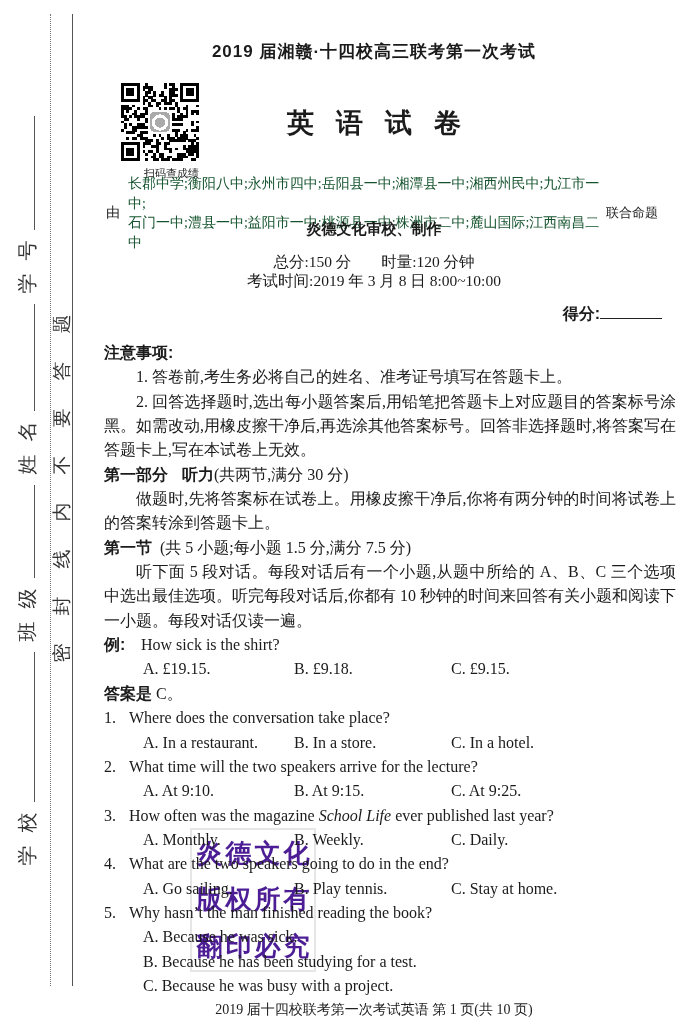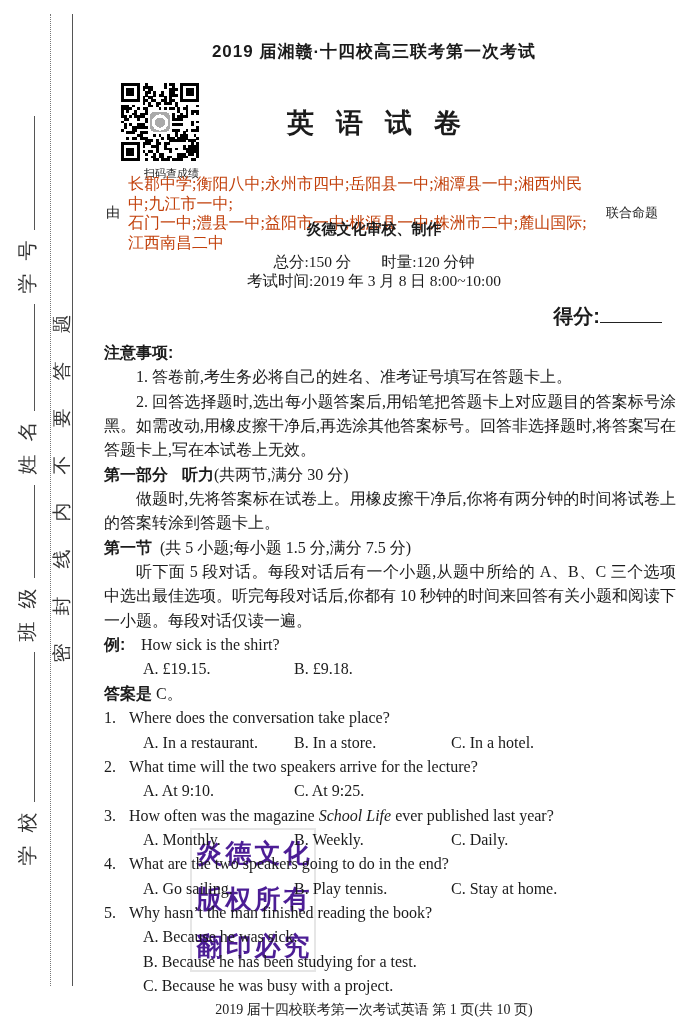--- a/index.html
+++ b/index.html
@@ -20,27 +20,27 @@
            transform:rotate(-90deg);font-size:19px;color:#333;}
 
   
   .exam-title{position:absolute;top:40px;left:88px;width:572px;text-align:center;font-size:17px;letter-spacing:1px;z-index:1;}
   .qr-block{position:absolute;left:117px;top:83px;width:82px;text-align:right;z-index:1;}
   .qr-caption{font-size:11px;margin-top:1px;font-family:"Liberation Sans","DejaVu Sans",sans-serif;color:#222;}
   .subject-title{position:absolute;top:105px;left:88px;width:572px;text-align:center;font-size:27px;
                  letter-spacing:22px;text-indent:22px;z-index:1;}
   .school-row{position:absolute;left:106px;top:174px;width:556px;display:flex;align-items:center;z-index:1;}
   .school-prefix{font-size:14px;width:16px;margin-right:6px;color:#222;}
-  .school-lines{flex:1;font-size:16px;line-height:19.5px;color:#c2410c;}
+  .school-lines{flex:1;font-size:14px;line-height:19.5px;color:#14532d;}
   .school-suffix{font-size:13px;width:56px;margin-left:6px;color:#222;}
   .producer{position:absolute;top:220px;left:88px;width:572px;text-align:center;font-size:15px;z-index:1;}
   .score-info{position:absolute;top:252px;left:88px;width:572px;text-align:center;font-size:15.5px;z-index:1;}
   .score-info .gap{margin-left:26px;}
   .exam-time{position:absolute;top:271px;left:88px;width:572px;text-align:center;font-size:15.5px;z-index:1;}
-  .score-line{position:absolute;top:303px;right:26px;font-size:20px;z-index:1;}
+  .score-line{position:absolute;top:303px;right:26px;font-size:16px;z-index:1;}
   .score-blank{display:inline-block;width:62px;height:15px;border-bottom:1.5px solid #222;}
 
   
   .flow{position:absolute;left:104px;top:341px;width:572px;font-size:16px;line-height:24.35px;z-index:1;}
   .flow p{margin:0;text-indent:32px;text-align:justify;}
   .sec-head{font-family:"Liberation Sans","DejaVu Sans",sans-serif;font-weight:bold;font-size:16px;}
   .sec-head .meta{font-family:"Liberation Serif","DejaVu Serif",serif;font-weight:normal;}
   .sec-head .nm{margin-left:14px;}
   .sec-head .mt2{margin-left:8px;}
   .ex-label{display:inline-block;min-width:37px;}
@@ -419,36 +419,38 @@
       <span>第一节</span><span class="meta mt2">(共 5 小题;每小题 1.5 分,满分 7.5 分)</span>
     </div>
     <p>听下面 5 段对话。每段对话后有一个小题,从题中所给的 A、B、C 三个选项中选出最佳选项。听完每段对话后,你都有 10 秒钟的时间来回答有关小题和阅读下一小题。每段对话仅读一遍。</p>
 
     <div>
       <span class="ex-label hd">例:</span><span>How sick is the shirt?</span>
     </div>
     <div class="opt-row">
       <span>A. £19.15.</span>
       <span>B. £9.18.</span>
+      <span>C. £9.15.</span>
     </div>
     <div>
       <span class="hd">答案是</span>
       <span>C。</span>
     </div>
 
     <div id="question-list">
         <div><span class="q-num">1.</span><span>Where does the conversation take place?</span></div>
         <div class="opt-row">
           <span>A. In a restaurant.</span>
           <span>B. In a store.</span>
           <span>C. In a hotel.</span>
         </div>
         <div><span class="q-num">2.</span><span>What time will the two speakers arrive for the lecture?</span></div>
         <div class="opt-row">
           <span>A. At 9:10.</span>
+          <span>B. At 9:15.</span>
           <span>C. At 9:25.</span>
         </div>
         <div><span class="q-num">3.</span><span>How often was the magazine <i>School Life</i> ever published last year?</span></div>
         <div class="opt-row">
           <span>A. Monthly.</span>
           <span>B. Weekly.</span>
           <span>C. Daily.</span>
         </div>
         <div><span class="q-num">4.</span><span>What are the two speakers going to do in the end?</span></div>
         <div class="opt-row">

